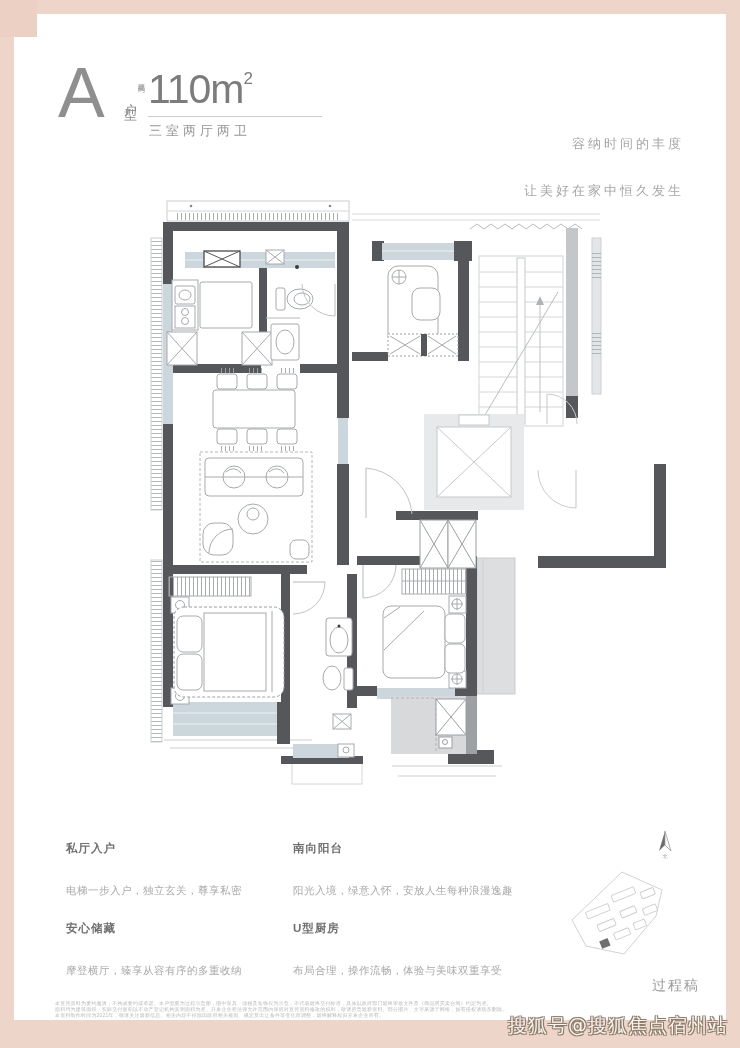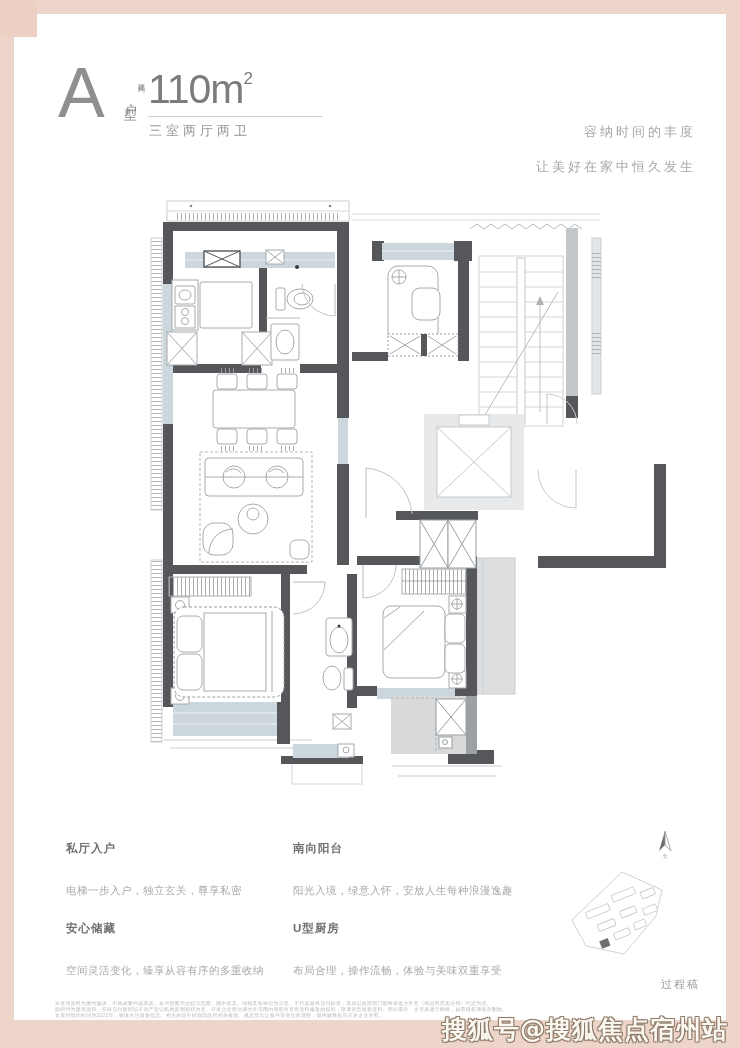--- a/index.html
+++ b/index.html
@@ -18,40 +18,40 @@
   .type-label{position:absolute;left:121px;top:93px;writing-mode:vertical-rl;
               font-size:13px;letter-spacing:4px;color:#8a8a8a;}
   .area-wrap{position:absolute;left:136px;top:68px;display:flex;align-items:flex-start;}
   .area-prefix{writing-mode:vertical-rl;font-size:7px;letter-spacing:1px;color:#9b9b9b;
                margin-top:10px;margin-right:2px;}
   .area-number{font-size:41px;font-weight:300;color:#7c7c7c;line-height:1.05;letter-spacing:-1px;}
   .area-sup{font-size:17px;vertical-align:top;position:relative;top:2px;}
   .area-divider{position:absolute;left:148px;top:116px;width:174px;height:1px;background:#cccccc;}
   .rooms-label{position:absolute;left:149px;top:122px;font-size:13px;letter-spacing:4px;color:#969696;}
   .tagline{position:absolute;right:40px;top:112px;text-align:right;}
-  .tagline p{margin:4px;font-size:13px;letter-spacing:3px;color:#a7a7a7;line-height:31px;}
+  .tagline p{margin:16px;font-size:13px;letter-spacing:3px;color:#a7a7a7;line-height:31px;}
   
   .plan{position:absolute;left:143px;top:196px;}
   
   .feat-col{position:absolute;top:841px;width:225px;}
   .feat-col.left{left:66px;}
   .feat-col.right{left:293px;}
   .feat-item{margin-bottom:24px;}
   .feat-title{font-size:11.5px;font-weight:700;color:#6f6f6f;letter-spacing:1px;line-height:14px;margin-bottom:5px;}
   .feat-desc{font-size:10.5px;color:#a9a9a9;letter-spacing:0.5px;line-height:14px;margin-top:28px;}
   
   .compass{position:absolute;left:655px;top:829px;width:20px;height:30px;text-align:center;}
   .siteplan{position:absolute;left:568px;top:864px;}
   
-  .draft-label{position:absolute;right:40px;top:977px;font-size:11px;letter-spacing:2px;color:#9b9b9b;}
+  .draft-label{position:absolute;right:40px;top:977px;font-size:14px;letter-spacing:2px;color:#9b9b9b;}
   .disclaimer{position:absolute;left:55px;top:1001px;width:652px;color:#b9b9b9;
               font-size:5px;line-height:5.8px;letter-spacing:0.2px;}
   .disclaimer span{display:block;white-space:nowrap;overflow:hidden;}
   .watermark{position:absolute;right:12px;top:1013px;z-index:6;font-family:"DejaVu Sans",sans-serif;
-             font-size:25px;font-weight:bold;letter-spacing:1px;color:#fbf7f1;
+             font-size:19px;font-weight:normal;letter-spacing:1px;color:#fbf7f1;
              text-shadow:1px 1px 0 #8f7c6a,-1px -1px 0 #8f7c6a,1px -1px 0 #8f7c6a,
                          -1px 1px 0 #8f7c6a,0 0 2px #8f7c6a;}
   svg{display:block;}
 </style>
 </head>
 <body>
 
 <div class="page">
 
   <div class="frame frame-top"></div>
@@ -321,21 +321,21 @@
     </g>
   </svg>
 
   <div class="feat-col left">
     <div class="feat-item">
       <div class="feat-title">私厅入户</div>
       <div class="feat-desc">电梯一步入户，独立玄关，尊享私密</div>
     </div>
     <div class="feat-item">
       <div class="feat-title">安心储藏</div>
-      <div class="feat-desc">空间灵活变化，臻享从容有序的多重收纳</div>
+      <div class="feat-desc">摩登横厅，臻享从容有序的多重收纳</div>
     </div>
   </div>
   <div class="feat-col right">
     <div class="feat-item">
       <div class="feat-title">南向阳台</div>
       <div class="feat-desc">阳光入境，绿意入怀，安放人生每种浪漫逸趣</div>
     </div>
     <div class="feat-item">
       <div class="feat-title">U型厨房</div>
       <div class="feat-desc">布局合理，操作流畅，体验与美味双重享受</div>

